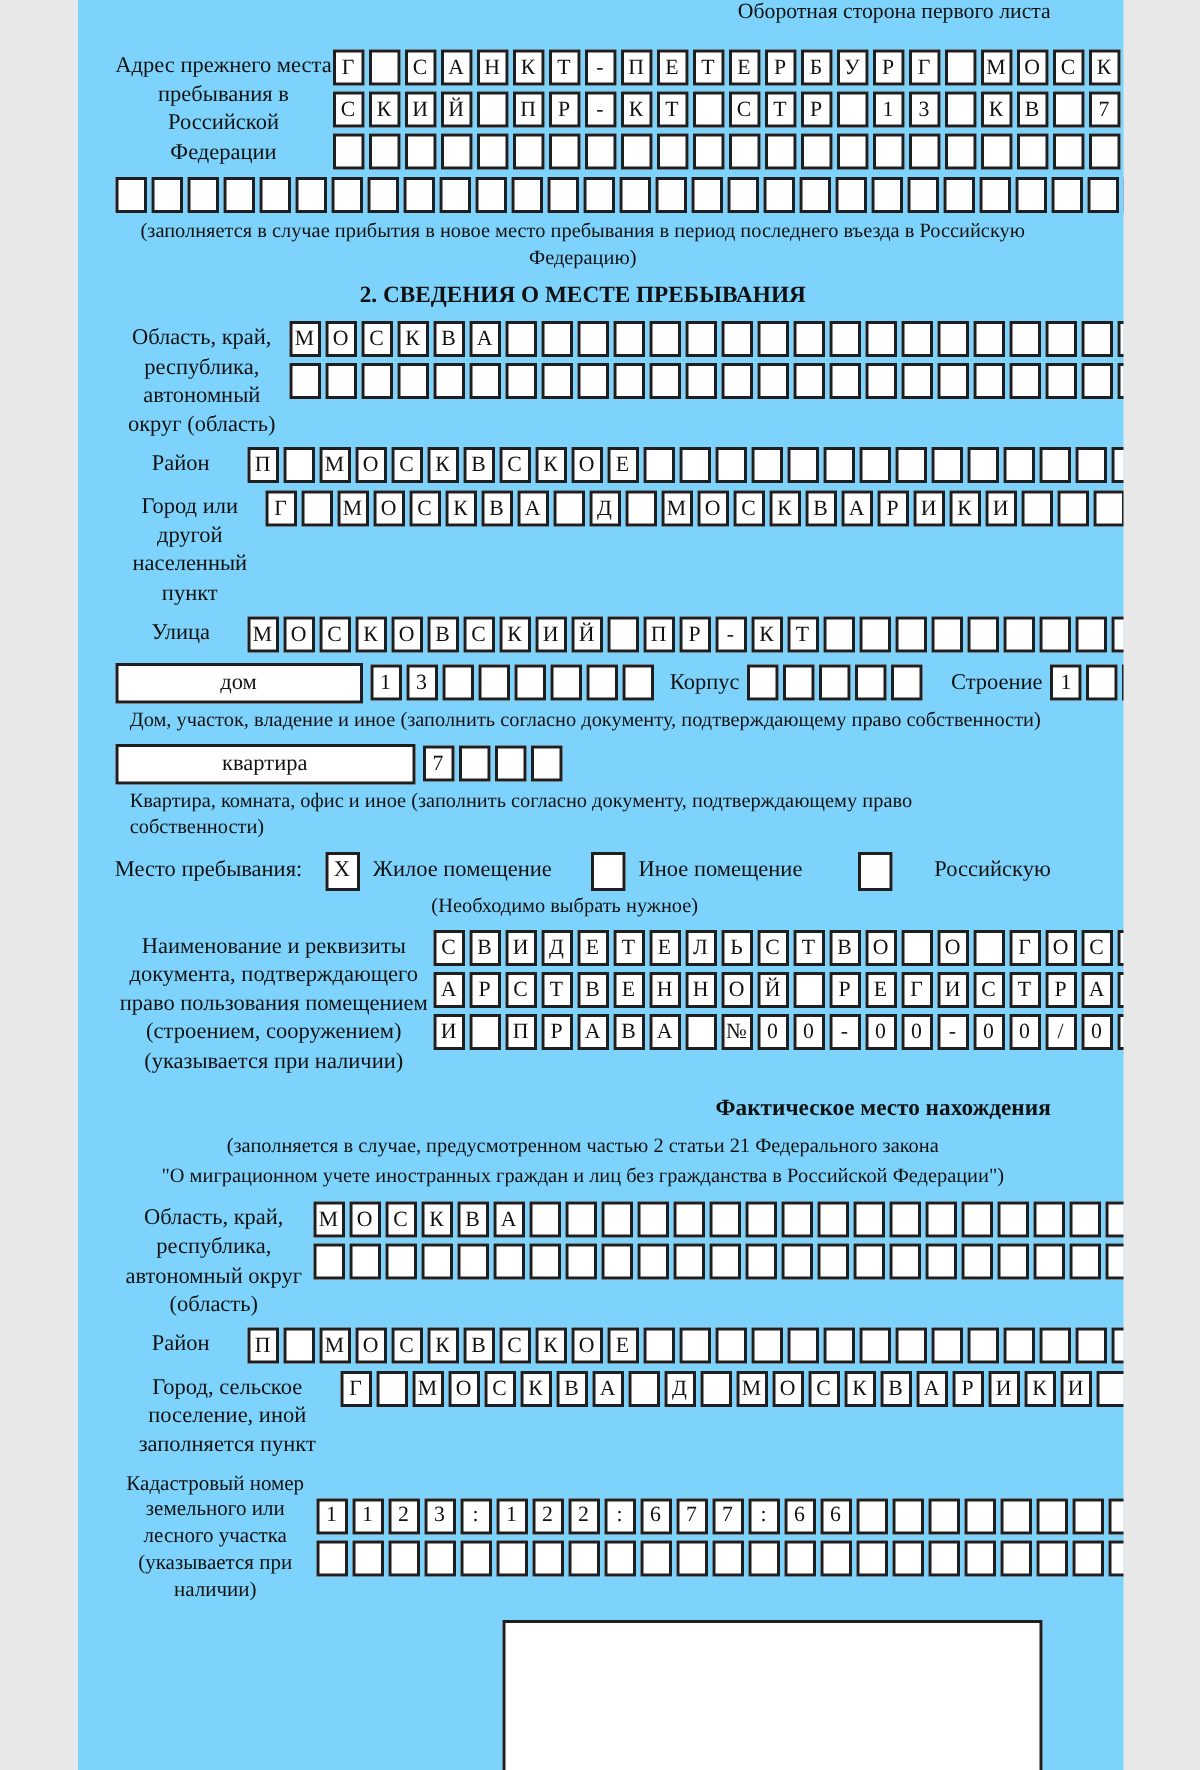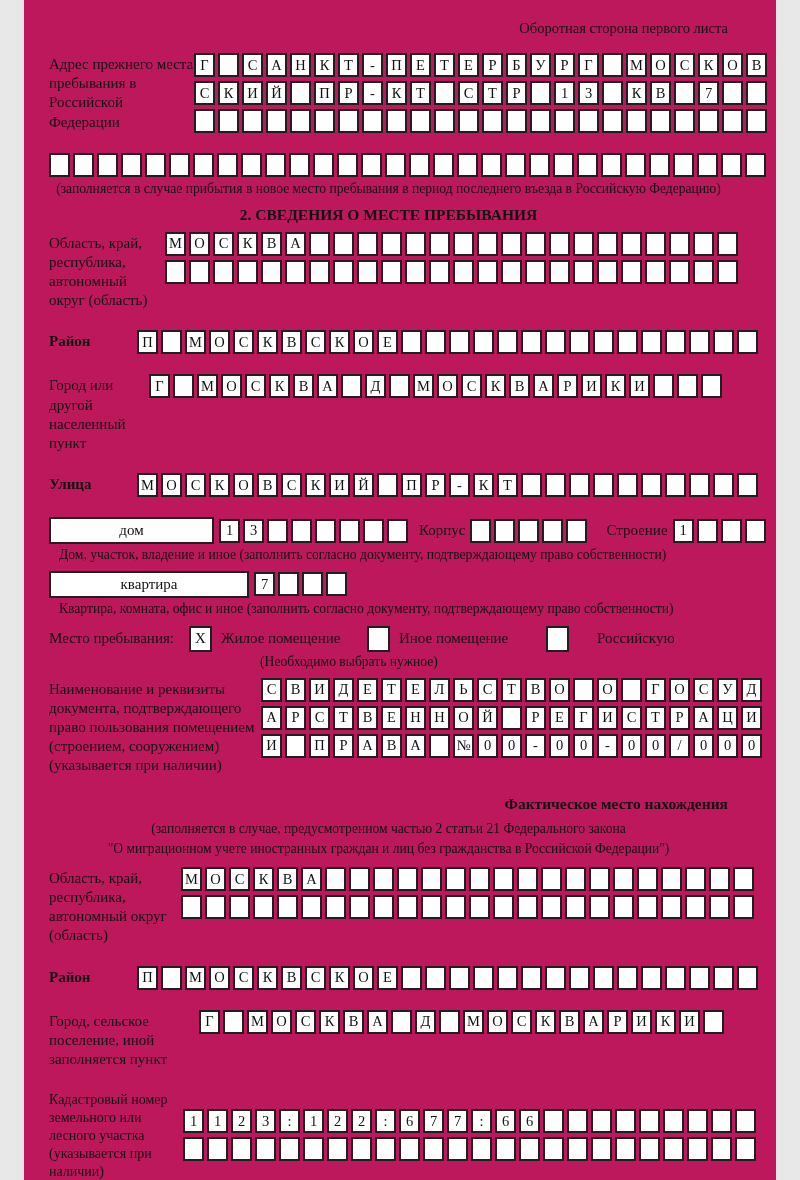--- a/index.html
+++ b/index.html
@@ -1,24 +1,24 @@
 <!DOCTYPE html>
 <html><head>
 <meta charset="utf-8">
 <style>
   html,body{margin:0;padding:0;background:#e8e8e8;}
   .page{
-    width:752px;height:1180px;box-sizing:border-box;
-    margin:0 auto;background:#be185d;color:#111;
-    padding:20px 48px 0 25px;
+    width:697px;height:1180px;box-sizing:border-box;
+    margin:0 auto;background:#7dd3fc;color:#111;
+    padding:0 48px 0 25px;
     font-family:"Liberation Serif","DejaVu Serif",serif;
     overflow:hidden;position:relative;
   }
   .hdr-note{font-size:14.5px;text-align:right;margin-bottom:16px;}
-  .frow{display:flex;align-items:flex-start;margin-bottom:20px;}
+  .frow{display:flex;align-items:flex-start;margin-bottom:5px;text-align:center;}
   .flabel{font-size:15px;line-height:1.28;flex:none;padding-top:2px;}
   .cells{display:flex;flex-wrap:nowrap;gap:3px;}
   .cellcol{display:flex;flex-direction:column;gap:4px;}
   .cell{
     box-sizing:border-box;flex:none;width:21px;height:24px;
     border:2px solid #1f1f1f;display:flex;align-items:center;justify-content:center;
     font-size:14.5px;line-height:1;background:#fff;
   }
   .caption{font-size:13.6px;text-align:center;margin:3px 0 8px 0;line-height:1.3;}
   .caption-left{font-size:13.6px;text-align:left;margin:2px 0 7px 10px;line-height:1.3;}
@@ -33,21 +33,21 @@
   .cb{
     box-sizing:border-box;width:23px;height:26px;border:2px solid #1f1f1f;
     display:flex;align-items:center;justify-content:center;font-size:15px;flex:none;background:#fff;
   }
   .cb-lab{font-size:15px;margin:0 0 0 9px;}
   .choose-note{font-size:13.6px;text-align:center;width:300px;margin:1px 0 6px 150px;}
   .fact-title{font-size:15.5px;font-weight:bold;text-align:right;margin:12px 0 6px 0;}
   .fact-cap{font-size:13.6px;text-align:center;line-height:1.45;margin-bottom:8px;}
   .stamp-wrap{margin-left:auto;width:372px;margin-top:10px;}
   .stamp-box{box-sizing:border-box;width:360px;height:173px;border:2px solid #1f1f1f;margin:0 auto;background:#fff;}
-  .w145{width:145px;} .w116{width:116px;} .w88{width:88px;font-weight:bold;} .w100{width:100px;}
+  .w145{width:145px;} .w116{width:116px;} .w88{width:88px;} .w100{width:100px;}
   .w212{width:212px;} .w132{width:132px;} .w150{width:150px;}
   .w134{width:134px;font-size:14px;}
   .mt8{margin-top:8px;} .mt4{margin-top:4px;}
 </style>
 </head>
 <body>
 
 <div class="page">
 
   <div class="hdr-note">Оборотная сторона первого листа</div>

